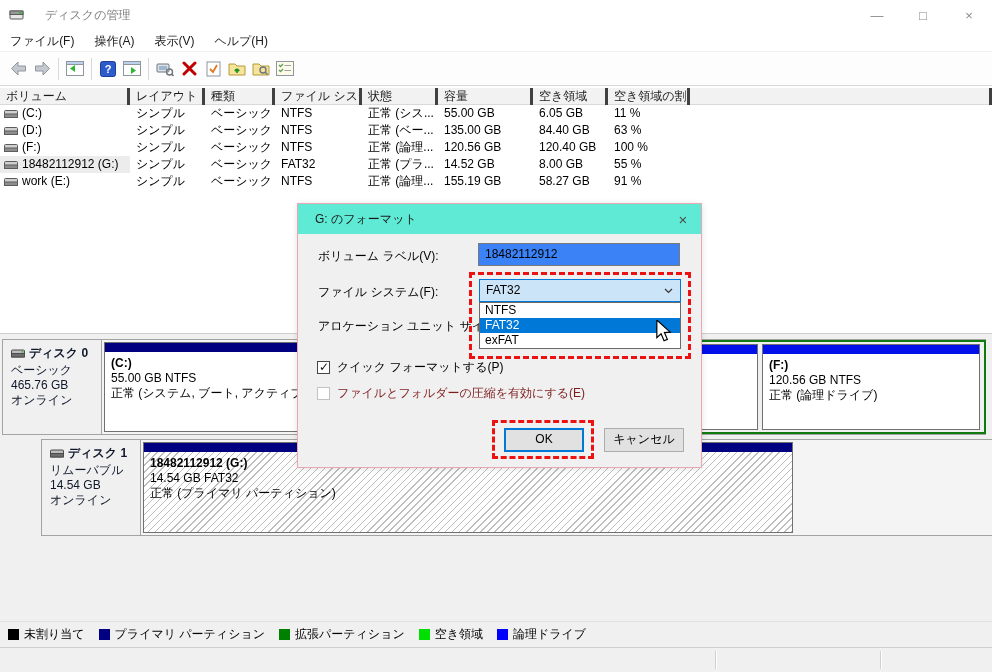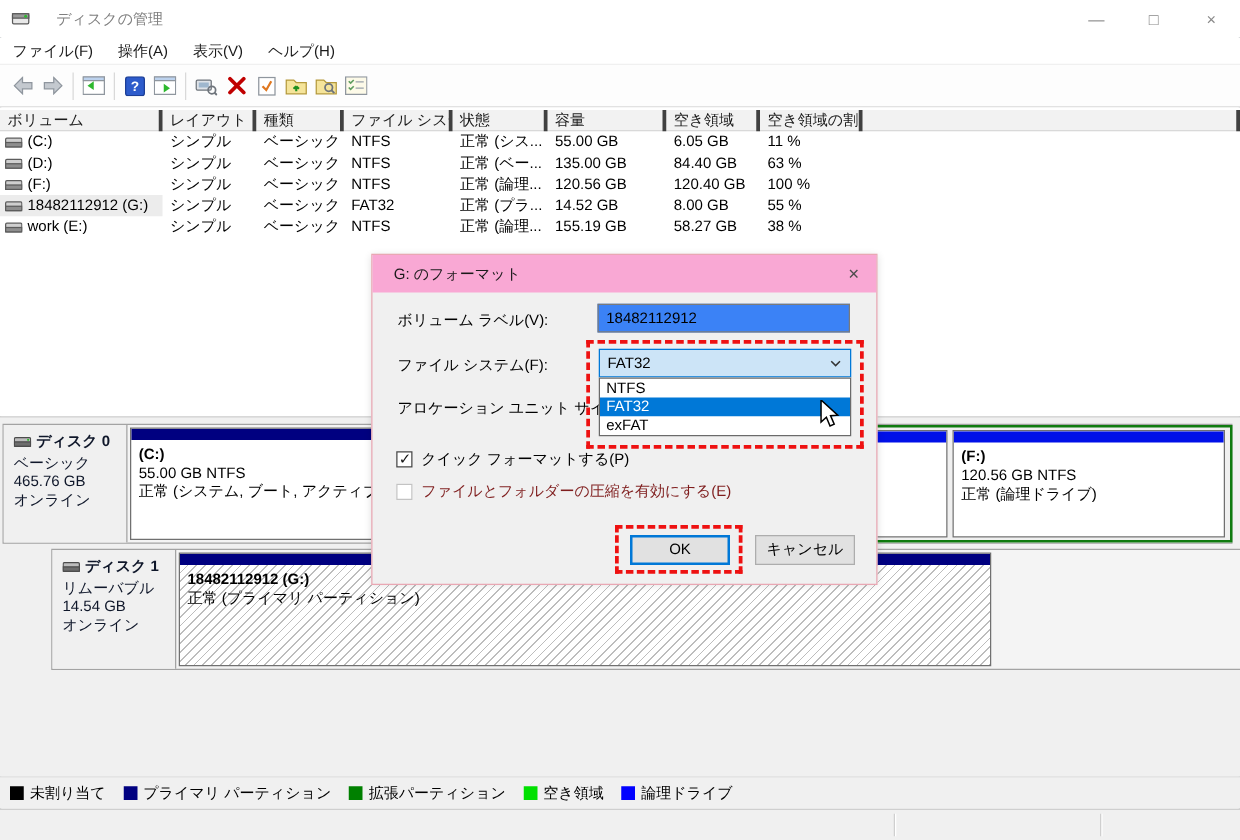--- a/index.html
+++ b/index.html
@@ -67,21 +67,21 @@
                border-top:1px solid #e0e0e0; display:flex; align-items:center; padding-left:8px; gap:14px; }
   .legend-item { display:flex; align-items:center; gap:5px; font-size:12px; color:#000; }
   .legend-swatch { width:11px; height:11px; display:inline-block; }
   .statusbar { position:absolute; left:0; top:647px; width:992px; height:25px; background:#f0f0f0;
                border-top:1px solid #cfcfcf; }
   .sb-sep { position:absolute; top:3px; bottom:3px; width:1px; background:#cfcfcf; box-shadow:1px 0 0 #fff; }
 
   
   .dialog { position:absolute; left:297px; top:203px; width:405px; height:265px; background:#f0f0f0;
             border:1px solid #e9a7b3; box-shadow:0 1px 6px rgba(0,0,0,.12); z-index:10; }
-  .dlg-titlebar { height:30px; background:#f9a8d4; display:flex; align-items:center; position:relative; }
+  .dlg-titlebar { height:30px; background:#5eead4; display:flex; align-items:center; position:relative; }
   .dlg-title { font-size:12px; color:#1a1a1a; margin-left:17px; }
   .dlg-close { position:absolute; right:9px; top:6px; width:18px; height:18px; display:flex;
                align-items:center; justify-content:center; color:#4d4d4d; font-size:15px; }
   .dlg-body { position:relative; height:233px; }
   .dlg-label { position:absolute; font-size:12px; color:#000; white-space:nowrap; }
   .dlg-label.disabled { color:#7f1d1d; }
   .textbox { position:absolute; left:180px; width:202px; height:23px; background:#3b82f6;
              border:1px solid #7a7a7a; font-size:12px; line-height:21px; padding-left:6px; }
   .combo { position:absolute; left:181px; top:45px; width:202px; height:23px; background:#cce4f7;
            border:1px solid #0078d7; font-size:12px; line-height:21px; padding-left:6px; z-index:3; }
@@ -290,21 +290,21 @@
               <rect x="0.5" y="5" width="13" height="3.5" fill="#8e8e8e" stroke="#5c5c5c"></rect>
             </svg>
             <span class="cell-name">work (E:)</span>
           </div>
           <div class="vr-cell w1">シンプル</div>
           <div class="vr-cell w2">ベーシック</div>
           <div class="vr-cell w3">NTFS</div>
           <div class="vr-cell w4">正常 (論理...</div>
           <div class="vr-cell w5">155.19 GB</div>
           <div class="vr-cell w6">58.27 GB</div>
-          <div class="vr-cell w7">38 %</div>
+          <div class="vr-cell w7">91 %</div>
         </div>
       </div>
   </div>
 
   <div class="diskpanel">
 
     <div class="disk-row r0">
       <div class="disk-label">
         <div class="dname">
           <svg width="14" height="9" viewBox="0 0 14 9">
@@ -355,20 +355,21 @@
         </div>
         <div>リムーバブル</div>
         <div>14.54 GB</div>
         <div>オンライン</div>
       </div>
       <div class="pbox" style="left:101px; width:650px;">
         <div class="pband band-primary"></div>
         <div class="hatch" style="position:absolute; left:0; right:0; top:9px; bottom:0;"></div>
         <div class="ptext" style="position:relative;">
           <div class="ptitle">18482112912  (G:)</div>
+          <div>14.54 GB FAT32</div>
           <div>正常 (プライマリ パーティション)</div>
         </div>
       </div>
     </div>
   </div>
 
   <div class="legendbar">
     <div class="legend-item">
       <span class="legend-swatch" style="background: rgb(0, 0, 0);"></span>
       <span>未割り当て</span>

